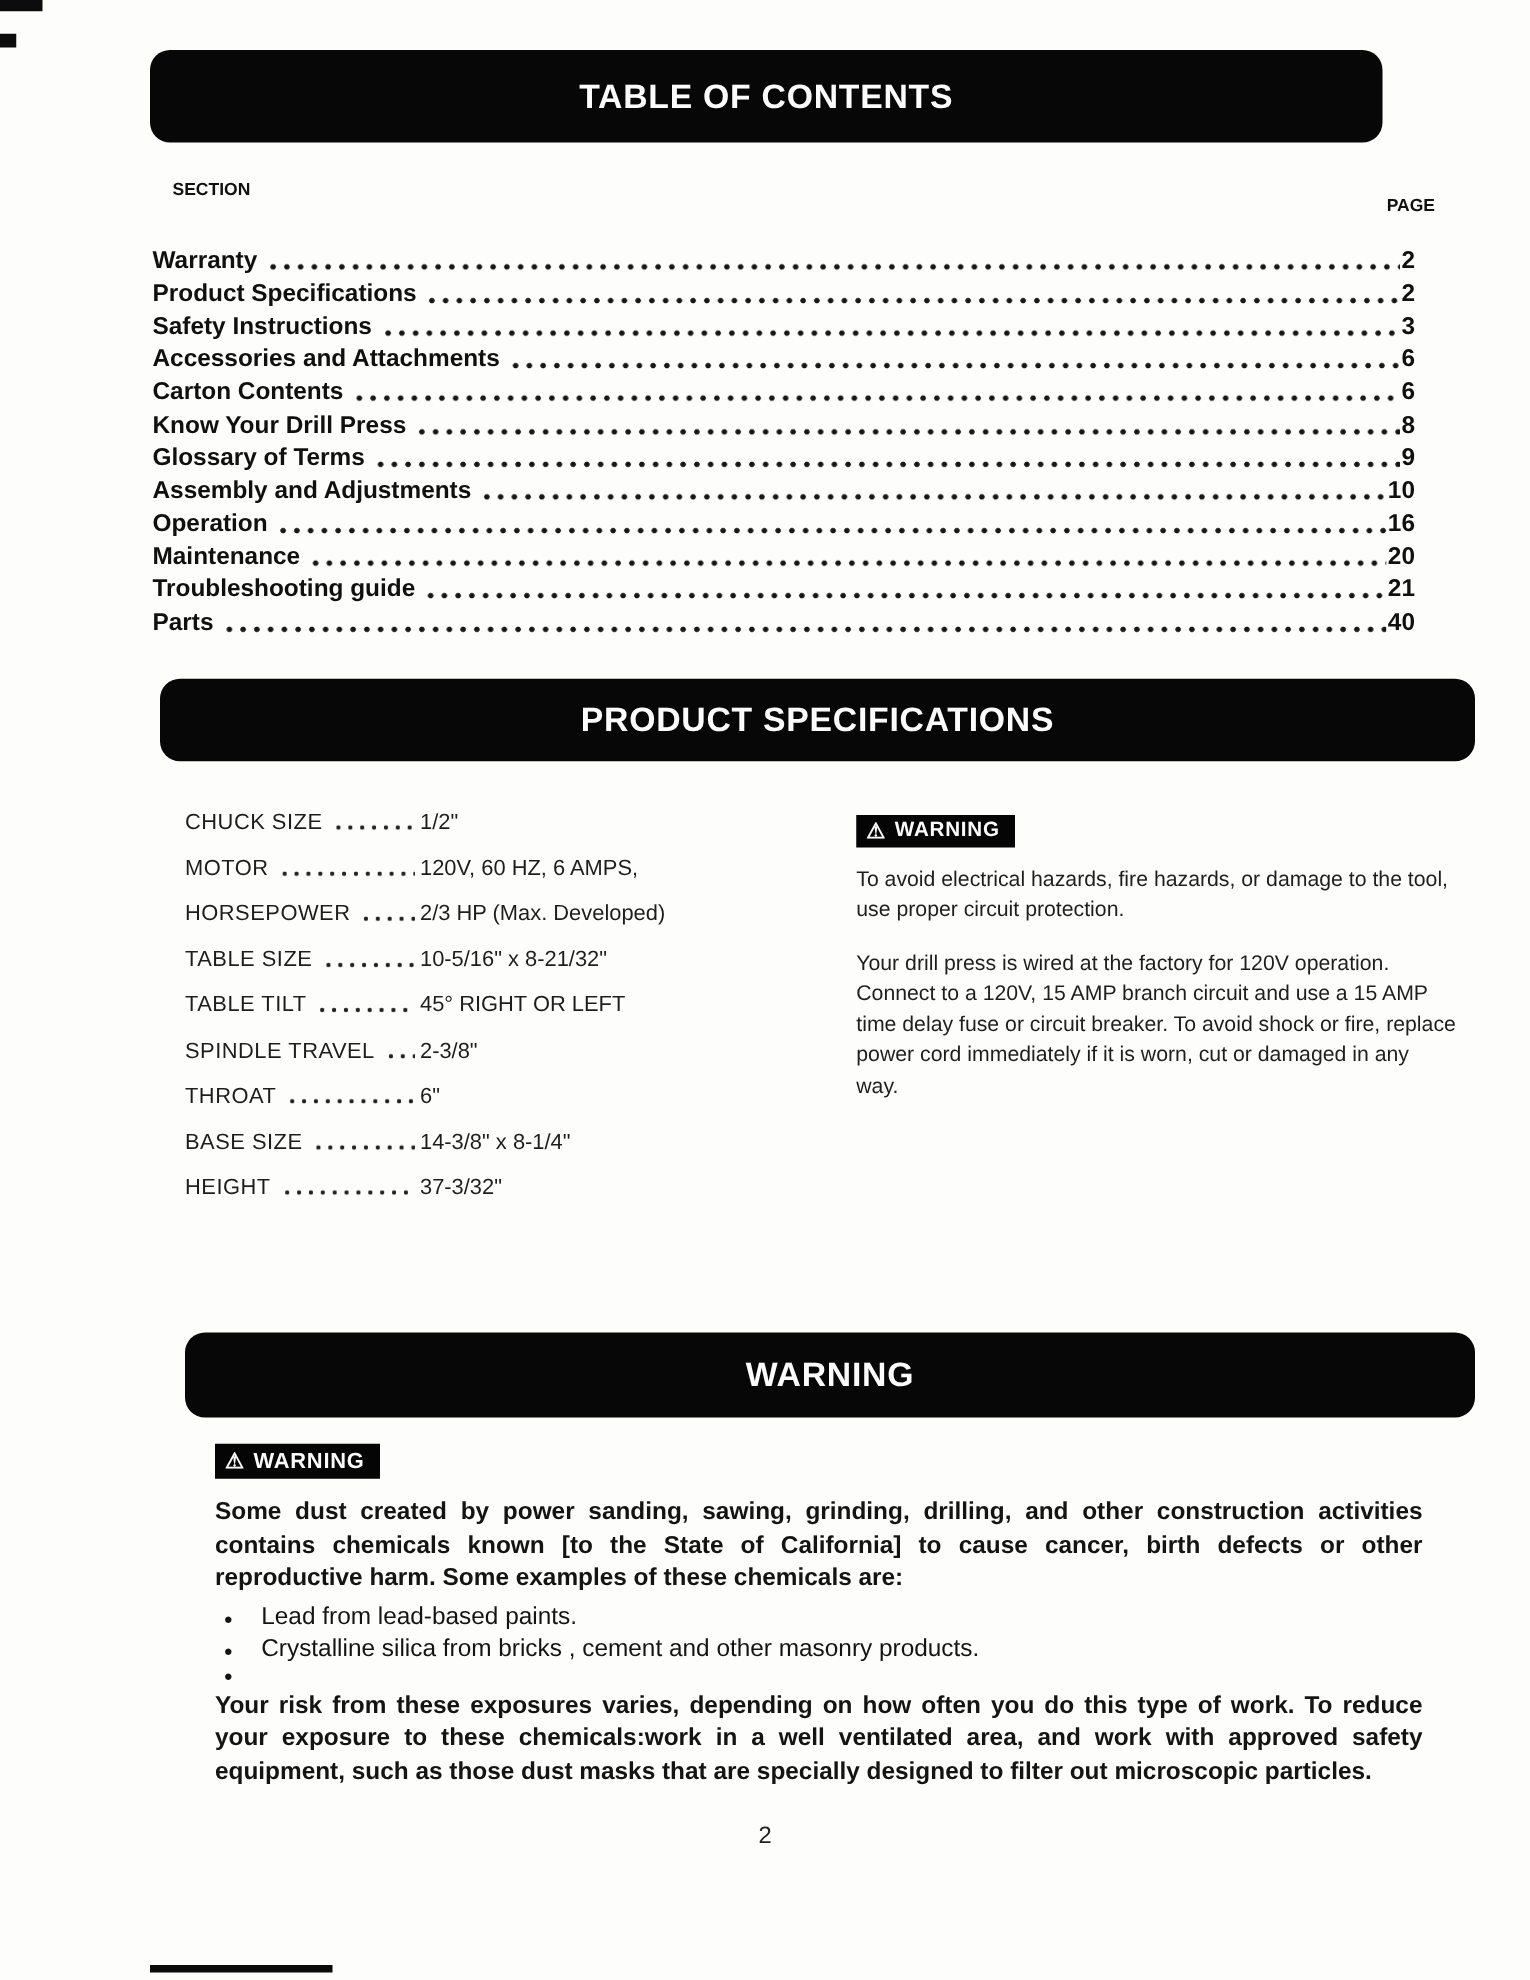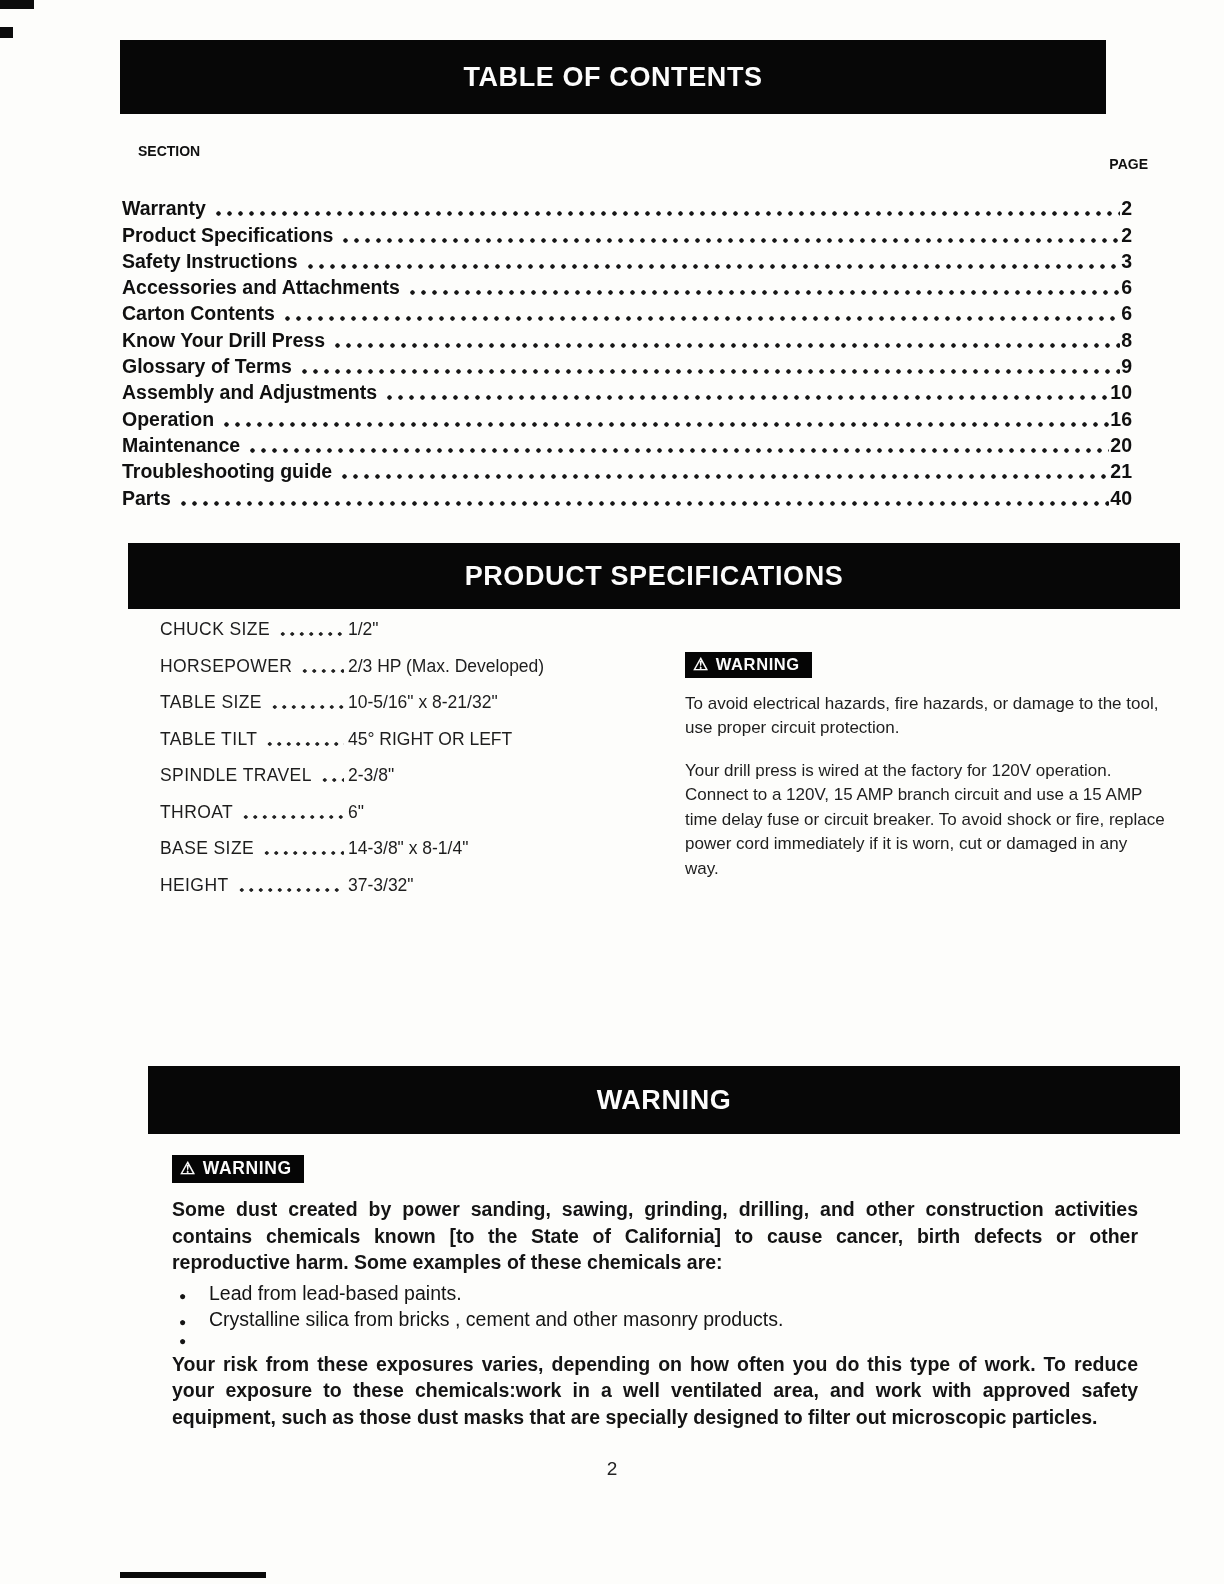--- a/index.html
+++ b/index.html
@@ -1,35 +1,35 @@
 <!DOCTYPE html>
 <html><head>
 <meta charset="utf-8">
 <style>
   html, body { margin: 0; padding: 0; }
   body { background: #ffffff; font-family: "Liberation Sans", sans-serif; }
   .page { position: relative; width: 1224px; height: 1584px; background: #fdfdfb; overflow: hidden; }
 
-  .banner { position: absolute; background: #070707; color: #fcfcfc; display: flex; align-items: center; justify-content: center; font-weight: bold; font-size: 27px; letter-spacing: 0.6px; }
+  .banner { position: absolute; background: #070707; color: #fcfcfc; display: flex; align-items: center; justify-content: center; font-weight: bold; font-size: 27px; letter-spacing: 0.6px; border-radius: 16px; }
   .toc-banner { left: 120px; top: 40px; width: 986px; height: 74px; }
   .specs-banner { left: 128px; top: 543px; width: 1052px; height: 66px; }
   .warning-banner { left: 148px; top: 1066px; width: 1032px; height: 68px; }
 
   .toc-header { position: absolute; left: 138px; top: 143px; width: 1010px; display: flex; justify-content: space-between; align-items: flex-start; font-weight: bold; font-size: 14px; color: #101010; }
   .toc-header .col-page { padding-top: 13px; }
 
   .toc-list { position: absolute; left: 122px; top: 194px; width: 1010px; }
   .toc-row { display: flex; align-items: flex-end; height: 26.3px; font-weight: bold; font-size: 19.5px; color: #101010; }
   .toc-label { white-space: nowrap; }
   .leader { flex: 1; height: 7px; margin: 0 1px 3px 7px;
             background-image: radial-gradient(circle, #161616 1.9px, transparent 2.5px);
             background-size: 11px 7px; background-repeat: repeat-x; background-position: left bottom; }
   .toc-page { white-space: nowrap; }
 
-  .specs-list { position: absolute; left: 148px; top: 620px; width: 500px; margin-left: 12px; }
+  .specs-list { position: absolute; left: 148px; top: 648px; width: 500px; }
   .spec-row { display: flex; align-items: flex-end; height: 20px; margin-bottom: 16.5px; font-size: 17.5px; color: #1d1d1d; }
   .spec-lead { display: flex; align-items: flex-end; width: 186px; flex: none; }
   .spec-label { white-space: nowrap; letter-spacing: 0.4px; }
   .spec-leader { flex: 1; height: 6px; margin: 0 2px 3px 8px;
                  background-image: radial-gradient(circle, #222222 1.5px, transparent 2px);
                  background-size: 9.5px 6px; background-repeat: repeat-x; background-position: left bottom; }
   .spec-value { white-space: nowrap; padding-left: 2px; }
 
   .specs-warning { position: absolute; left: 685px; top: 652px; width: 480px; color: #1e1e1e; }
   .warn-badge { display: inline-flex; align-items: center; gap: 7px; background: #050505; color: #fbfbfb; font-weight: bold; padding: 3px 12px 4px 8px; font-size: 16.5px; letter-spacing: 0.6px; }
@@ -141,20 +141,27 @@
 
   <div class="spec-row">
       <span class="spec-lead">
         <span class="spec-label">CHUCK SIZE</span>
         <span class="leader spec-leader"></span>
       </span>
       <span class="spec-value">1/2"</span>
     </div>
       <div class="spec-row">
       <span class="spec-lead">
+        <span class="spec-label">MOTOR</span>
+        <span class="leader spec-leader"></span>
+      </span>
+      <span class="spec-value">120V, 60 HZ, 6 AMPS,</span>
+    </div>
+      <div class="spec-row">
+      <span class="spec-lead">
         <span class="spec-label">HORSEPOWER</span>
         <span class="leader spec-leader"></span>
       </span>
       <span class="spec-value">2/3 HP (Max. Developed)</span>
     </div>
       <div class="spec-row">
       <span class="spec-lead">
         <span class="spec-label">TABLE SIZE</span>
         <span class="leader spec-leader"></span>
       </span>

